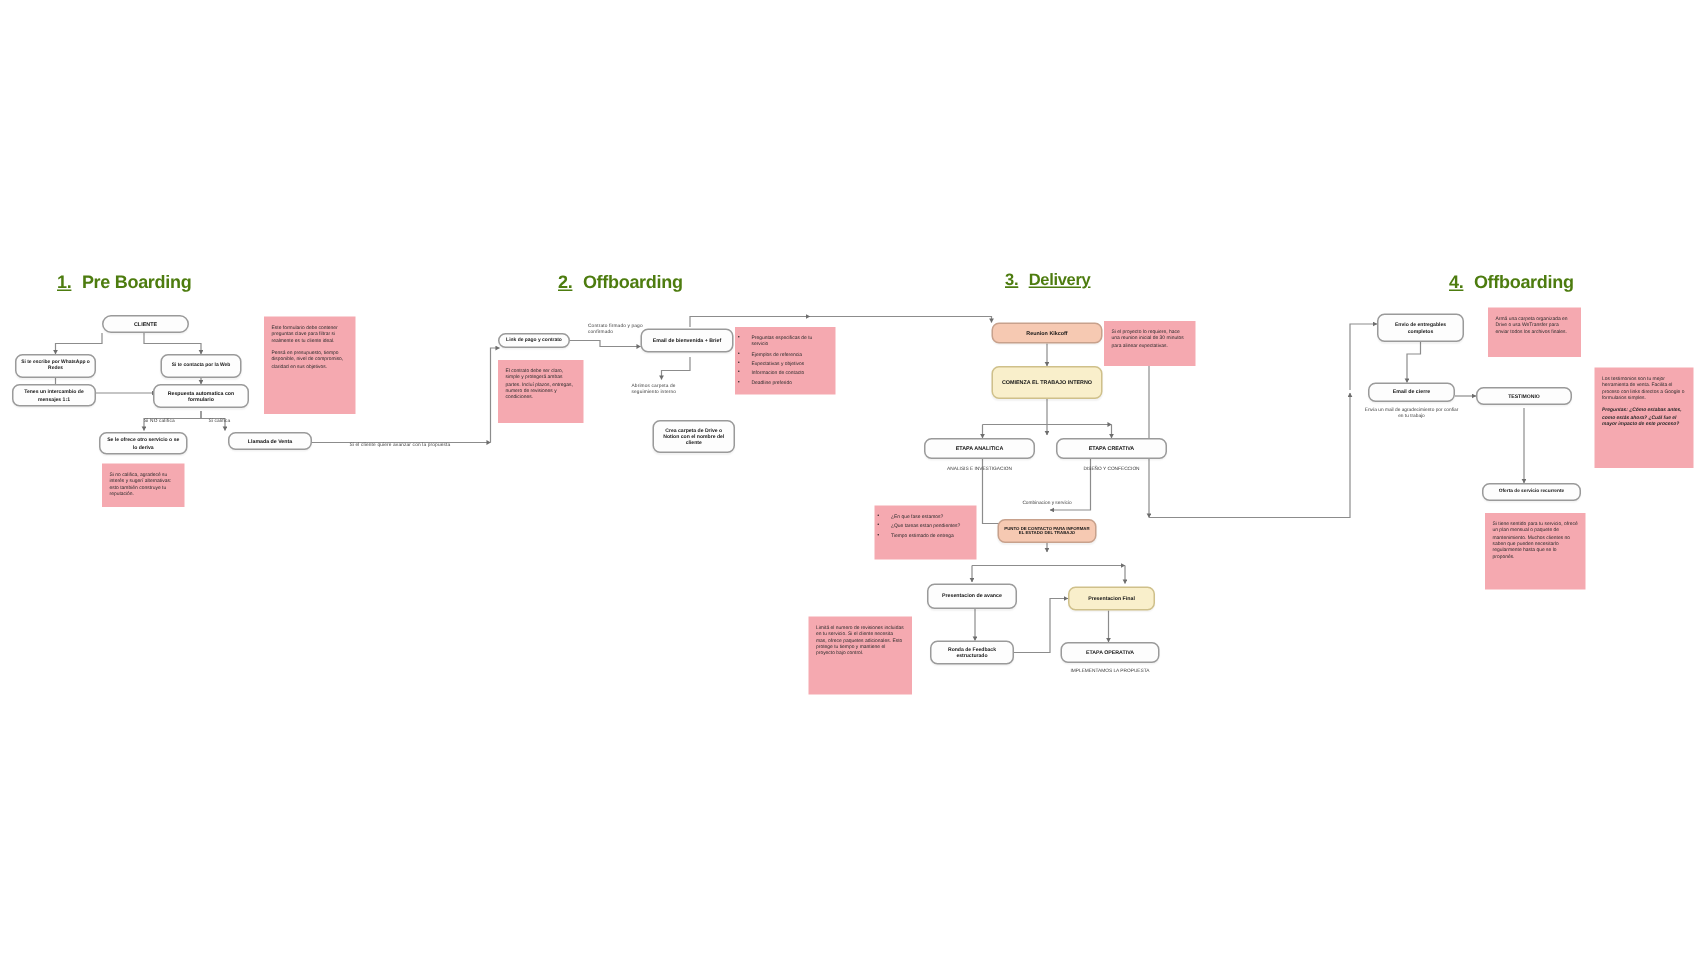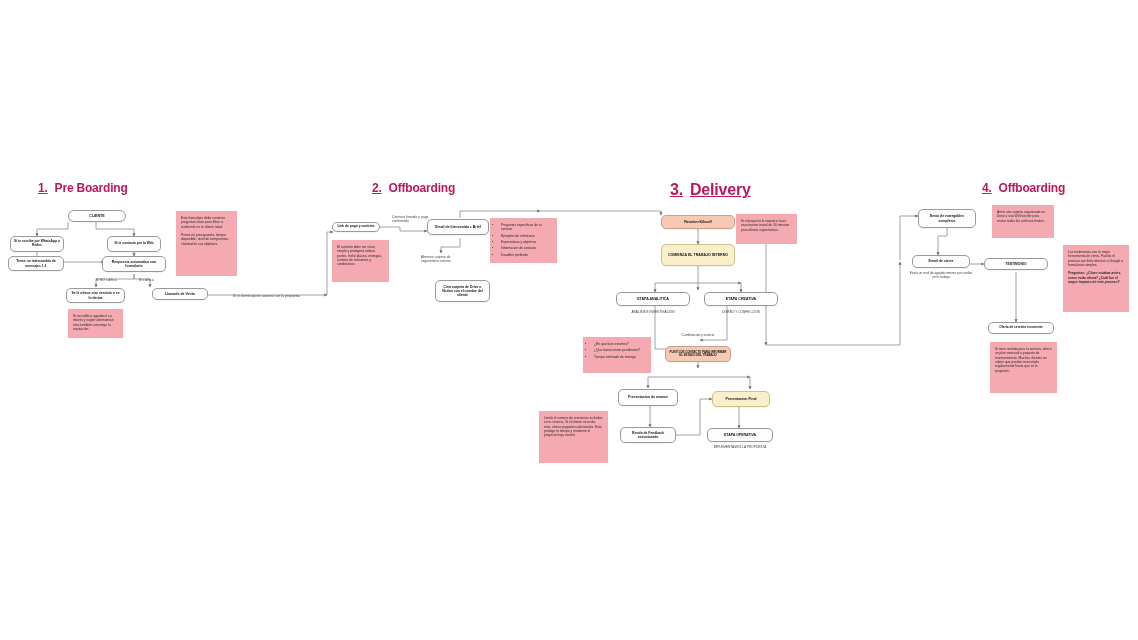--- a/index.html
+++ b/index.html
@@ -5,21 +5,21 @@
   html,body{margin:0;padding:0;}
   body{
     width:1138px;height:640px;background:#ffffff;
     font-family:"Liberation Sans", sans-serif;
     overflow:hidden;position:relative;
   }
   #canvas{position:absolute;inset:0;}
   svg.wires{position:absolute;left:0;top:0;width:1138px;height:640px;pointer-events:none;}
 
   .section-title{
-    position:absolute;font-weight:bold;color:#be185d;white-space:nowrap;
+    position:absolute;font-weight:bold;color:#4d7c0f;white-space:nowrap;
     letter-spacing:-0.2px;
   }
   .section-title .num{ text-decoration:underline; margin-right:7px; }
 
   .node{
     position:absolute;box-sizing:border-box;
     background:#fdfdfd;border:1px solid #9a9a9a;border-radius:5px;
     display:flex;align-items:center;justify-content:center;text-align:center;
     color:#161616;font-weight:bold;line-height:1.18;
     padding:2px 3px;
@@ -103,24 +103,24 @@
       <path d="M1016,272 L1016,322"></path>
     </g>
   </svg>
 
   <div class="section-title" style="left:38px;top:181px;font-size:12px;">
     <span class="num">1.</span><span>Pre Boarding</span>
   </div>
   <div class="section-title" style="left:372px;top:181px;font-size:12px;">
     <span class="num">2.</span><span>Offboarding</span>
   </div>
-  <div class="section-title" style="left:670px;top:181px;font-size:16px;text-decoration:underline;">
+  <div class="section-title" style="left:670px;top:181px;font-size:11px;text-decoration:underline;">
     <span class="num">3.</span><span>Delivery</span>
   </div>
-  <div class="section-title" style="left:966px;top:181px;font-size:12px;margin-left:16px;">
+  <div class="section-title" style="left:966px;top:181px;font-size:12px;">
     <span class="num">4.</span><span>Offboarding</span>
   </div>
 
   <div class="node pill" style="left:68px;top:210px;width:58px;height:12px;font-size:3.6px;">CLIENTE</div>
 
   <div class="node" style="left:10px;top:236px;width:54px;height:16px;font-size:3.3px;">Si te escribe por WhatsApp o Redes</div>
 
   <div class="node" style="left:107px;top:236px;width:54px;height:16px;font-size:3.3px;">Si te contacta por la Web</div>
 
   <div class="node" style="left:8px;top:256px;width:56px;height:15px;font-size:3.4px;">Tenes un intercambio de mensajes 1:1</div>

